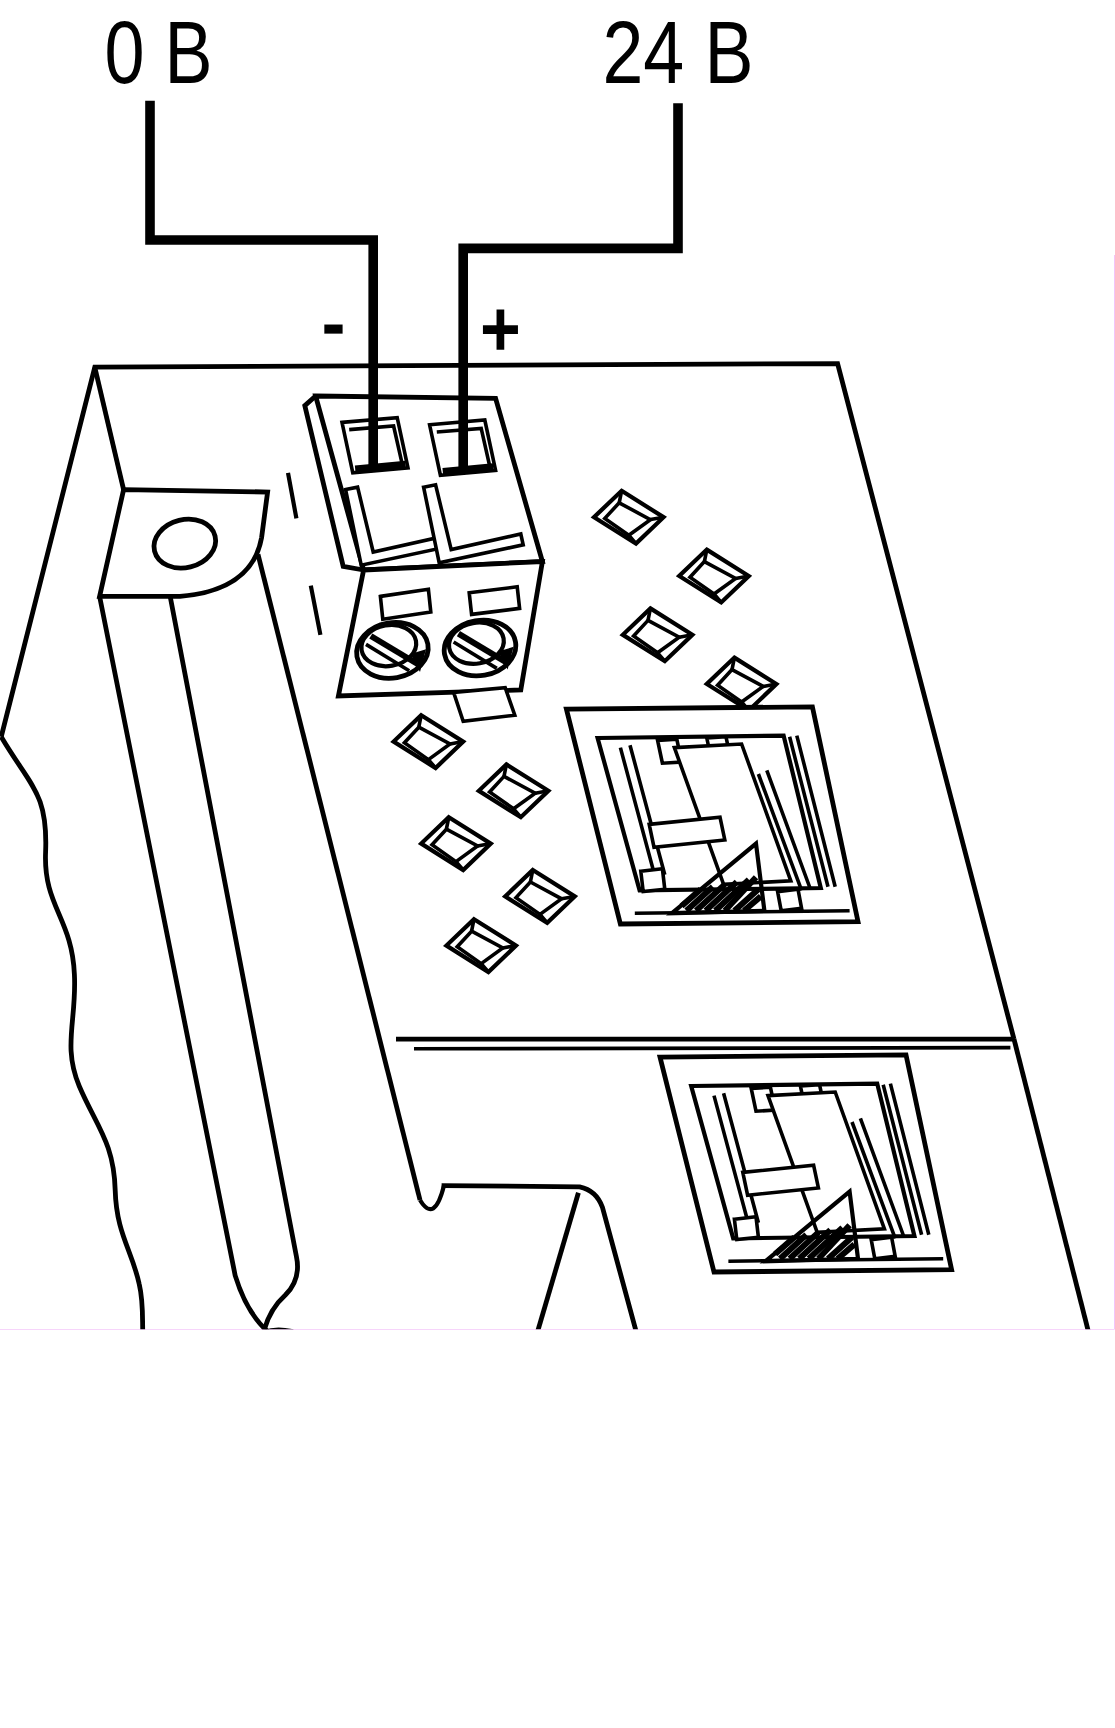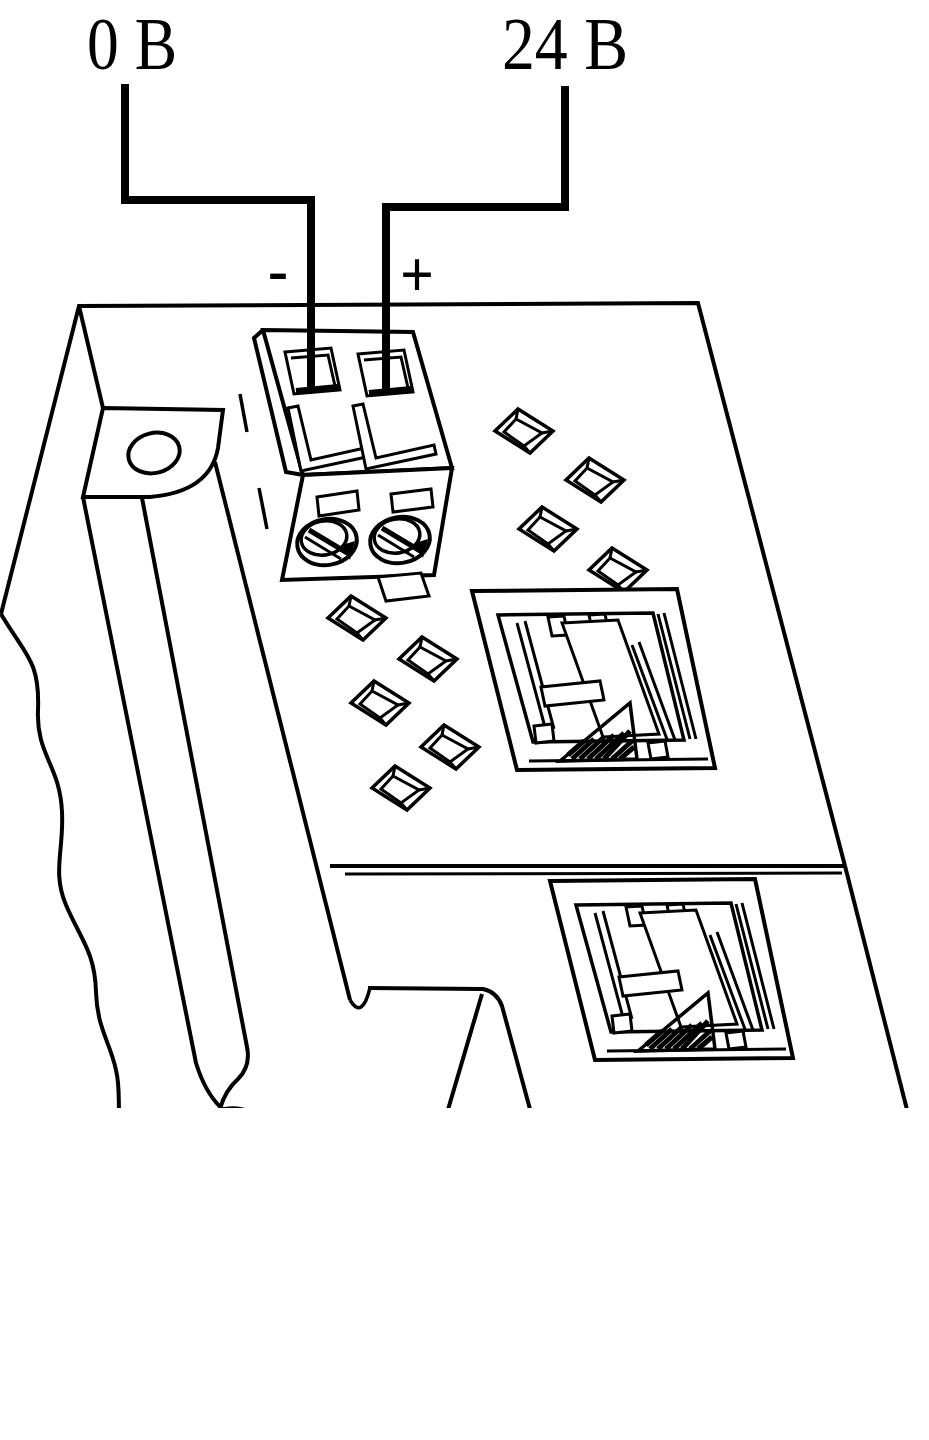--- a/index.html
+++ b/index.html
@@ -1,17 +1,17 @@
 <!DOCTYPE html>
 <html><head>
 <meta charset="utf-8">
 <style>
   html,body{margin:0;padding:0;background:#ffffff;}
   .stage{position:relative;width:929px;height:1108px;background:#d946ef;overflow:hidden;
-         font-family:Liberation Serif, serif;}
+         font-family:Liberation Sans, sans-serif;}
   svg{display:block;}
   .ln{fill:none;stroke:#000;stroke-width:4;stroke-miterlimit:6;}
   .ln-thin{fill:none;stroke:#000;stroke-width:3;}
   .ln-med{fill:none;stroke:#000;stroke-width:3.5;}
   .face{fill:#fff;stroke:#000;stroke-width:4;stroke-miterlimit:6;}
   .face-thin{fill:#fff;stroke:#000;stroke-width:3;}
   .wire{fill:none;stroke:#000;stroke-width:8;stroke-linecap:butt;stroke-linejoin:miter;}
   .lbl{fill:#000;font-size:74px;}
   .sign{fill:#000;font-weight:bold;}
   .hatch{stroke:#000;stroke-width:5;}

